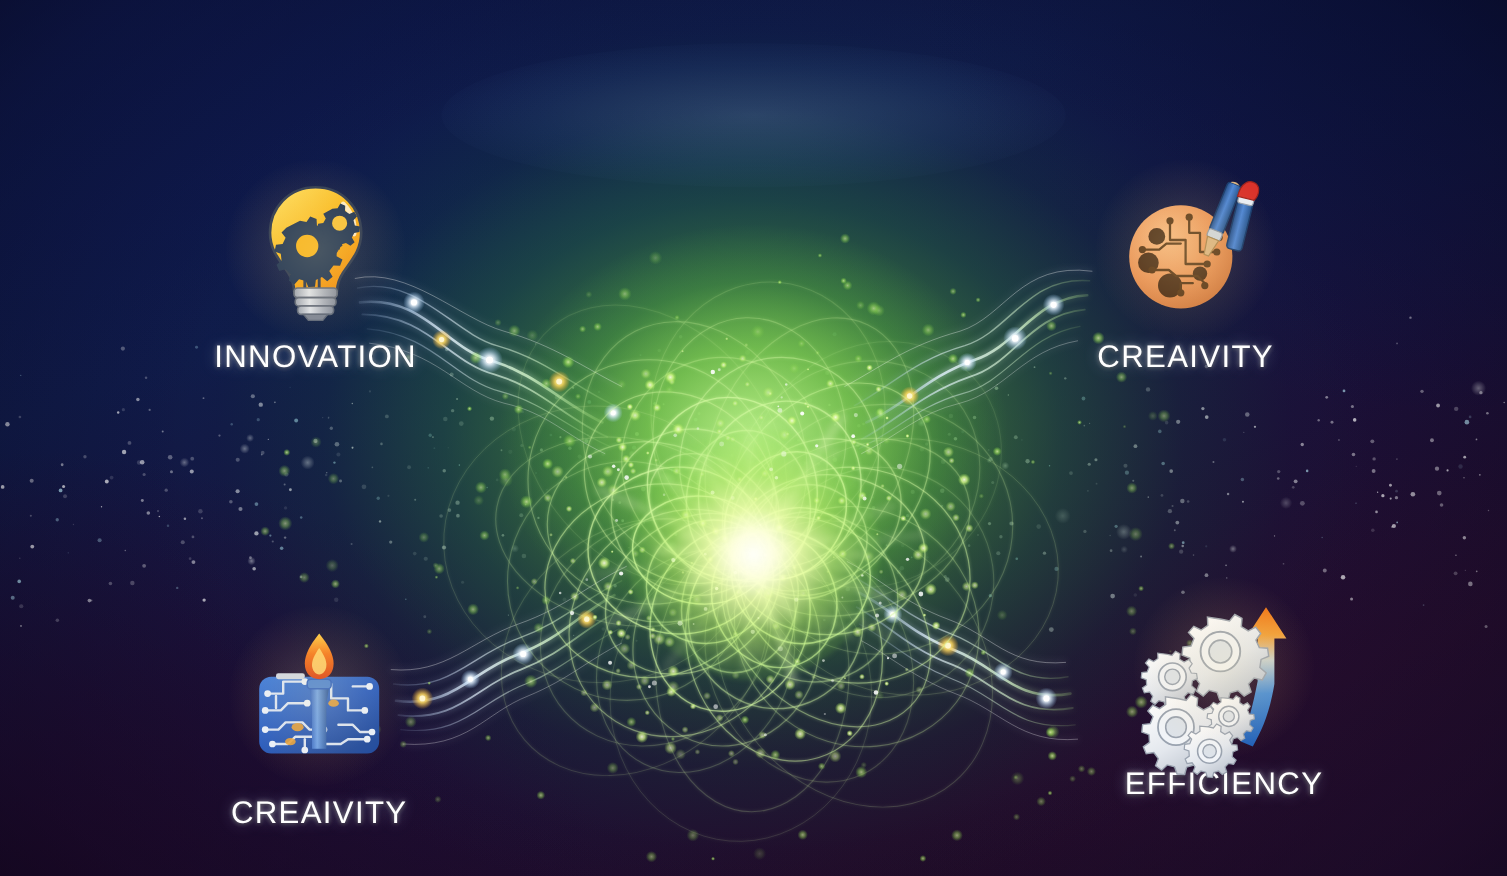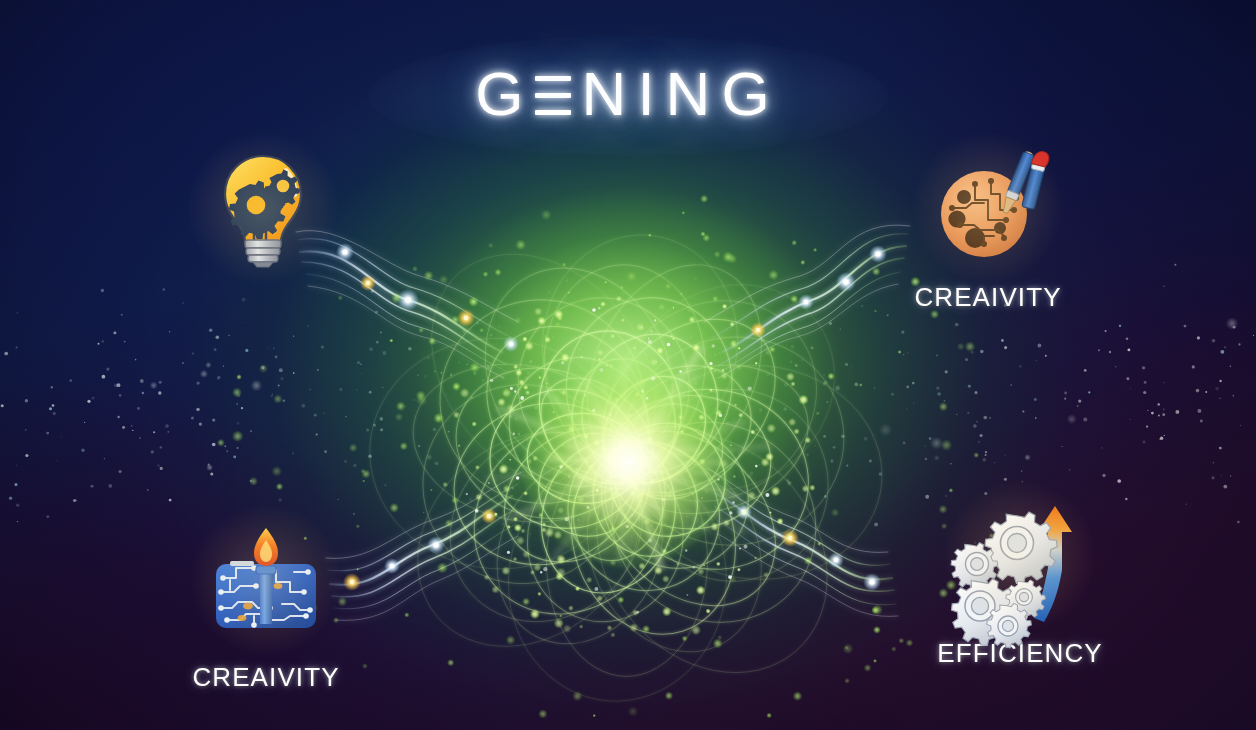--- a/index.html
+++ b/index.html
@@ -1299,25 +1299,20 @@
           <circle cx="87.3" cy="129.5" r="1.19" fill="#ffffff" opacity="0.76"></circle>
           <circle cx="205.6" cy="175.6" r="0.91" fill="#ffffff" opacity="0.48"></circle>
         </g>
     </svg>
     <div class="core-flare"></div>
   </div>
 
   <div class="bg-layer bg-vignette"></div>
 
   <div class="title-haze"></div>
-  <div id="title">
-    <span class="word">
-      <span class="glyph">G</span><span class="glyph glyph-e"><i></i><i></i><i></i></span><span class="glyph">N</span><span class="glyph">I</span><span class="glyph">N</span><span class="glyph">G</span>
-    </span>
-  </div>
 
   <div class="node" id="node-innovation">
     <div class="node-icon">
       <div class="icon-glow"></div>
       <svg width="120" height="120" viewBox="0 0 120 120">
         <defs>
           <linearGradient id="bulbG" x1="0.15" y1="0.05" x2="0.85" y2="1">
             <stop offset="0%" stop-color="#fddc5c"></stop>
             <stop offset="45%" stop-color="#f9b81c"></stop>
             <stop offset="100%" stop-color="#f08c12"></stop>
@@ -1351,20 +1346,21 @@
         </g>
 
         <g>
           <rect x="42" y="92" width="36" height="8" rx="3" fill="url(#baseG)" stroke="#5f6a7c" stroke-width="1.4"></rect>
           <rect x="43" y="100" width="34" height="7" rx="3" fill="url(#baseG)" stroke="#5f6a7c" stroke-width="1.3"></rect>
           <rect x="45" y="107" width="30" height="7" rx="3" fill="url(#baseG)" stroke="#5f6a7c" stroke-width="1.3"></rect>
           <path d="M50,114 L70,114 L66,119 L54,119 Z" fill="#7e8798" stroke="#5f6a7c" stroke-width="1.2"></path>
         </g>
       </svg>
     </div>
+    <div class="node-label">INNOVATION</div>
   </div>
 
   <div class="node" id="node-creativity-tr">
     <div class="node-icon">
       <div class="icon-glow"></div>
       <svg width="120" height="120" viewBox="0 0 120 120">
         <defs>
           <radialGradient id="palG" cx="0.35" cy="0.3" r="0.85">
             <stop offset="0%" stop-color="#f6bb85"></stop>
             <stop offset="55%" stop-color="#e8955a"></stop>

